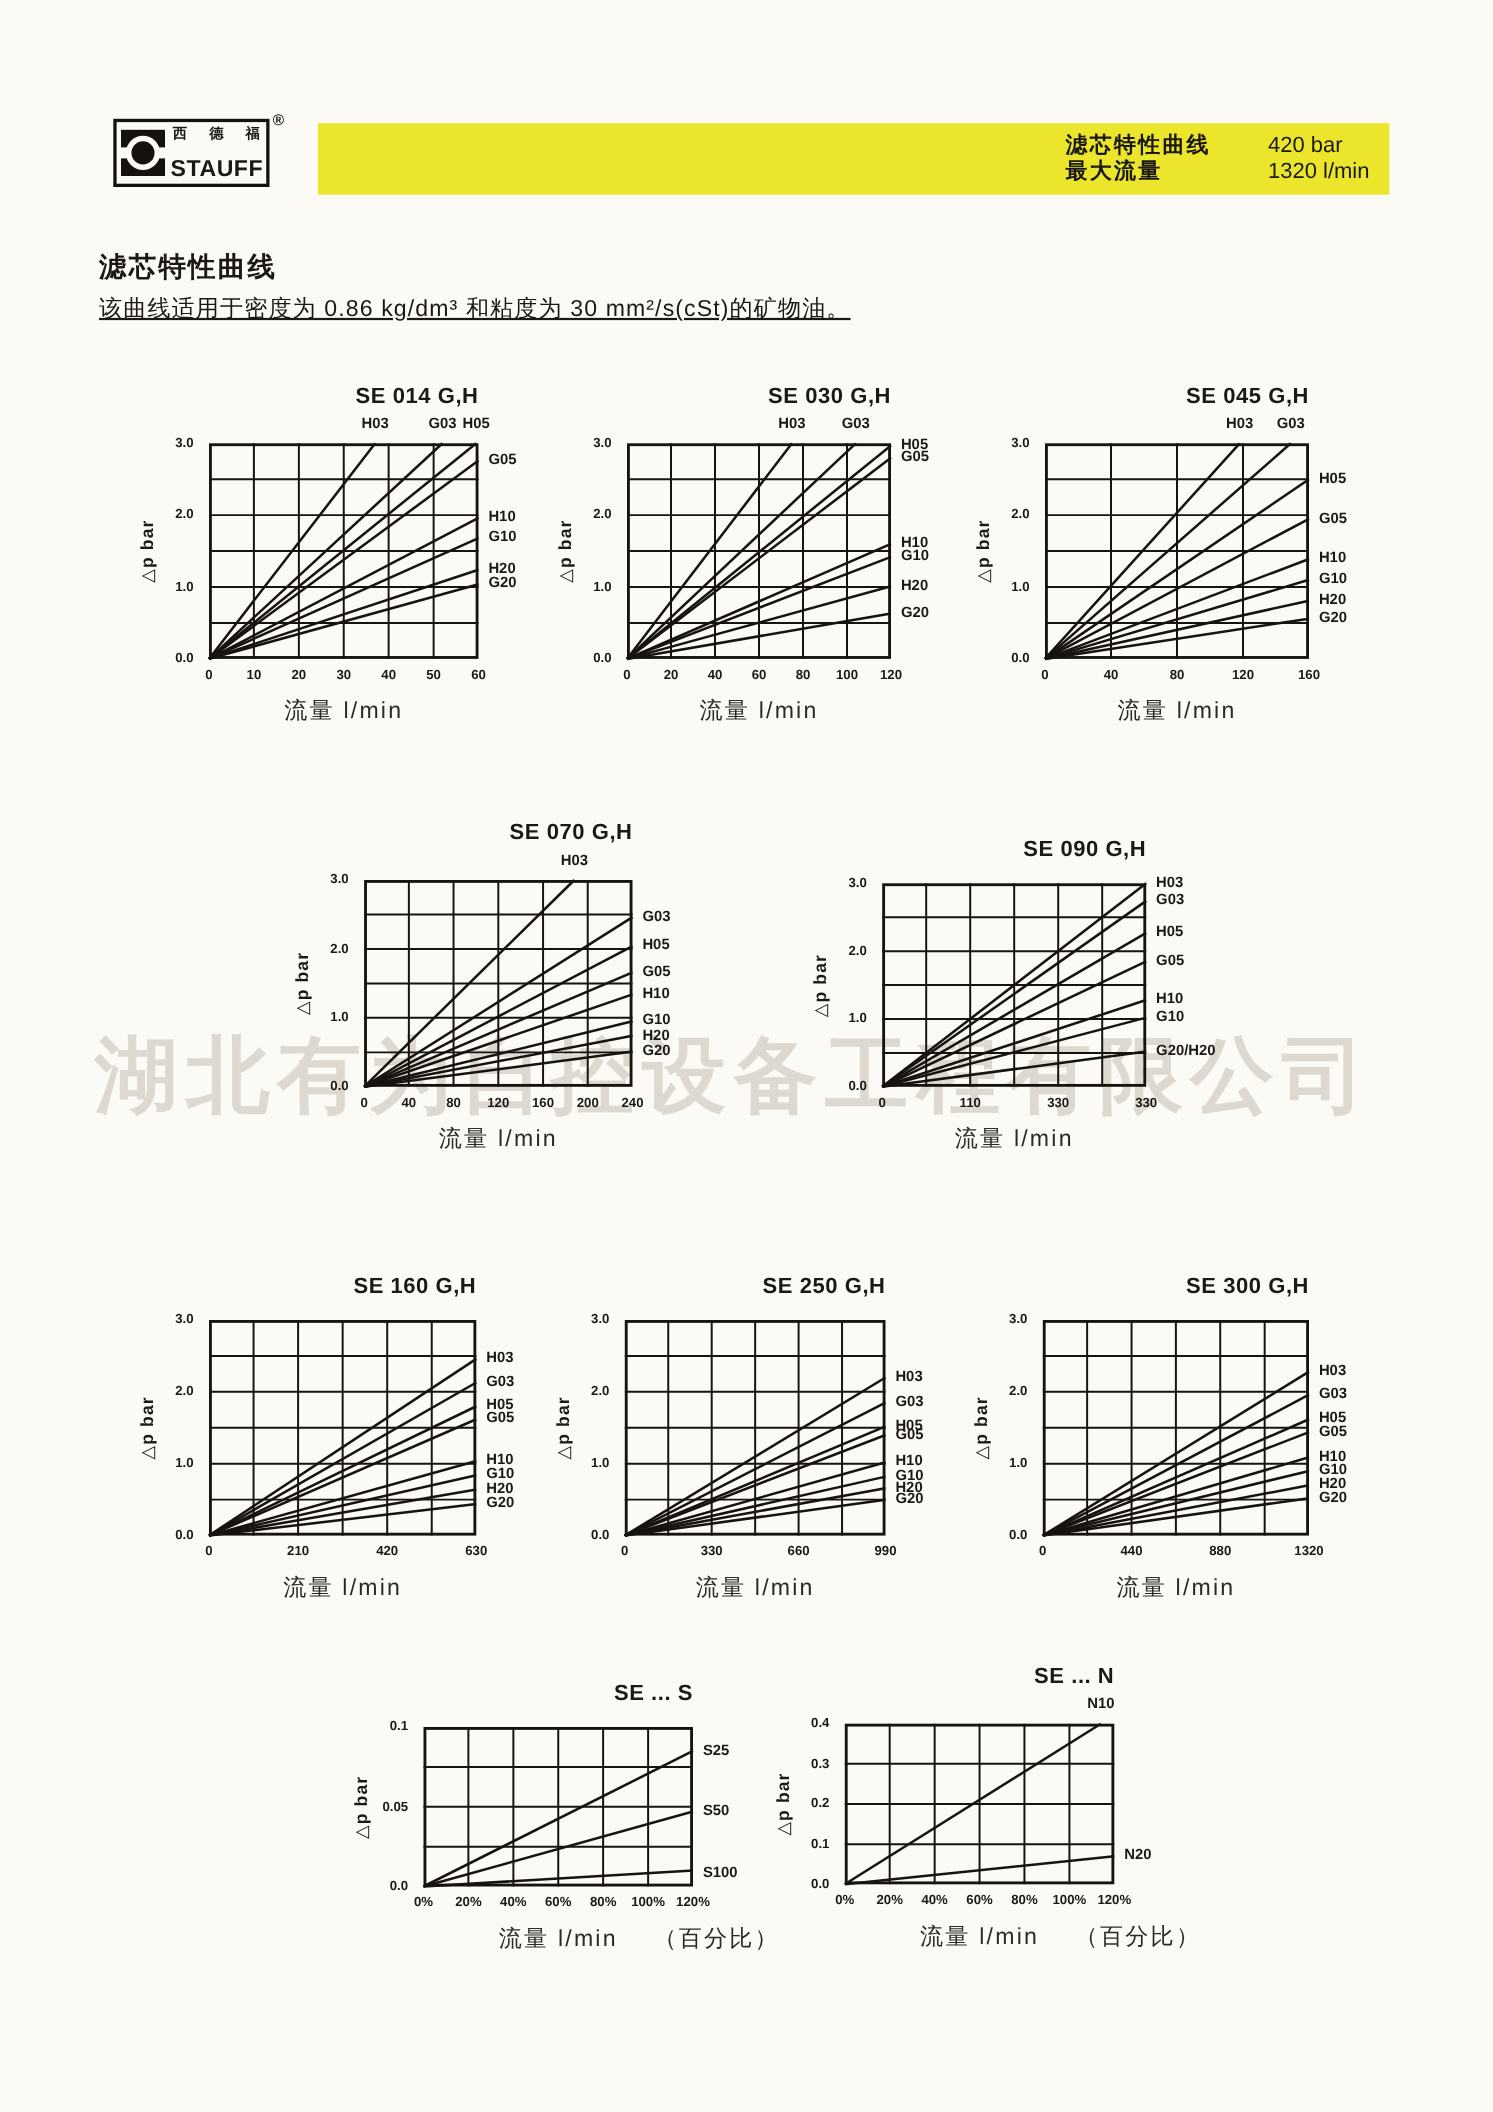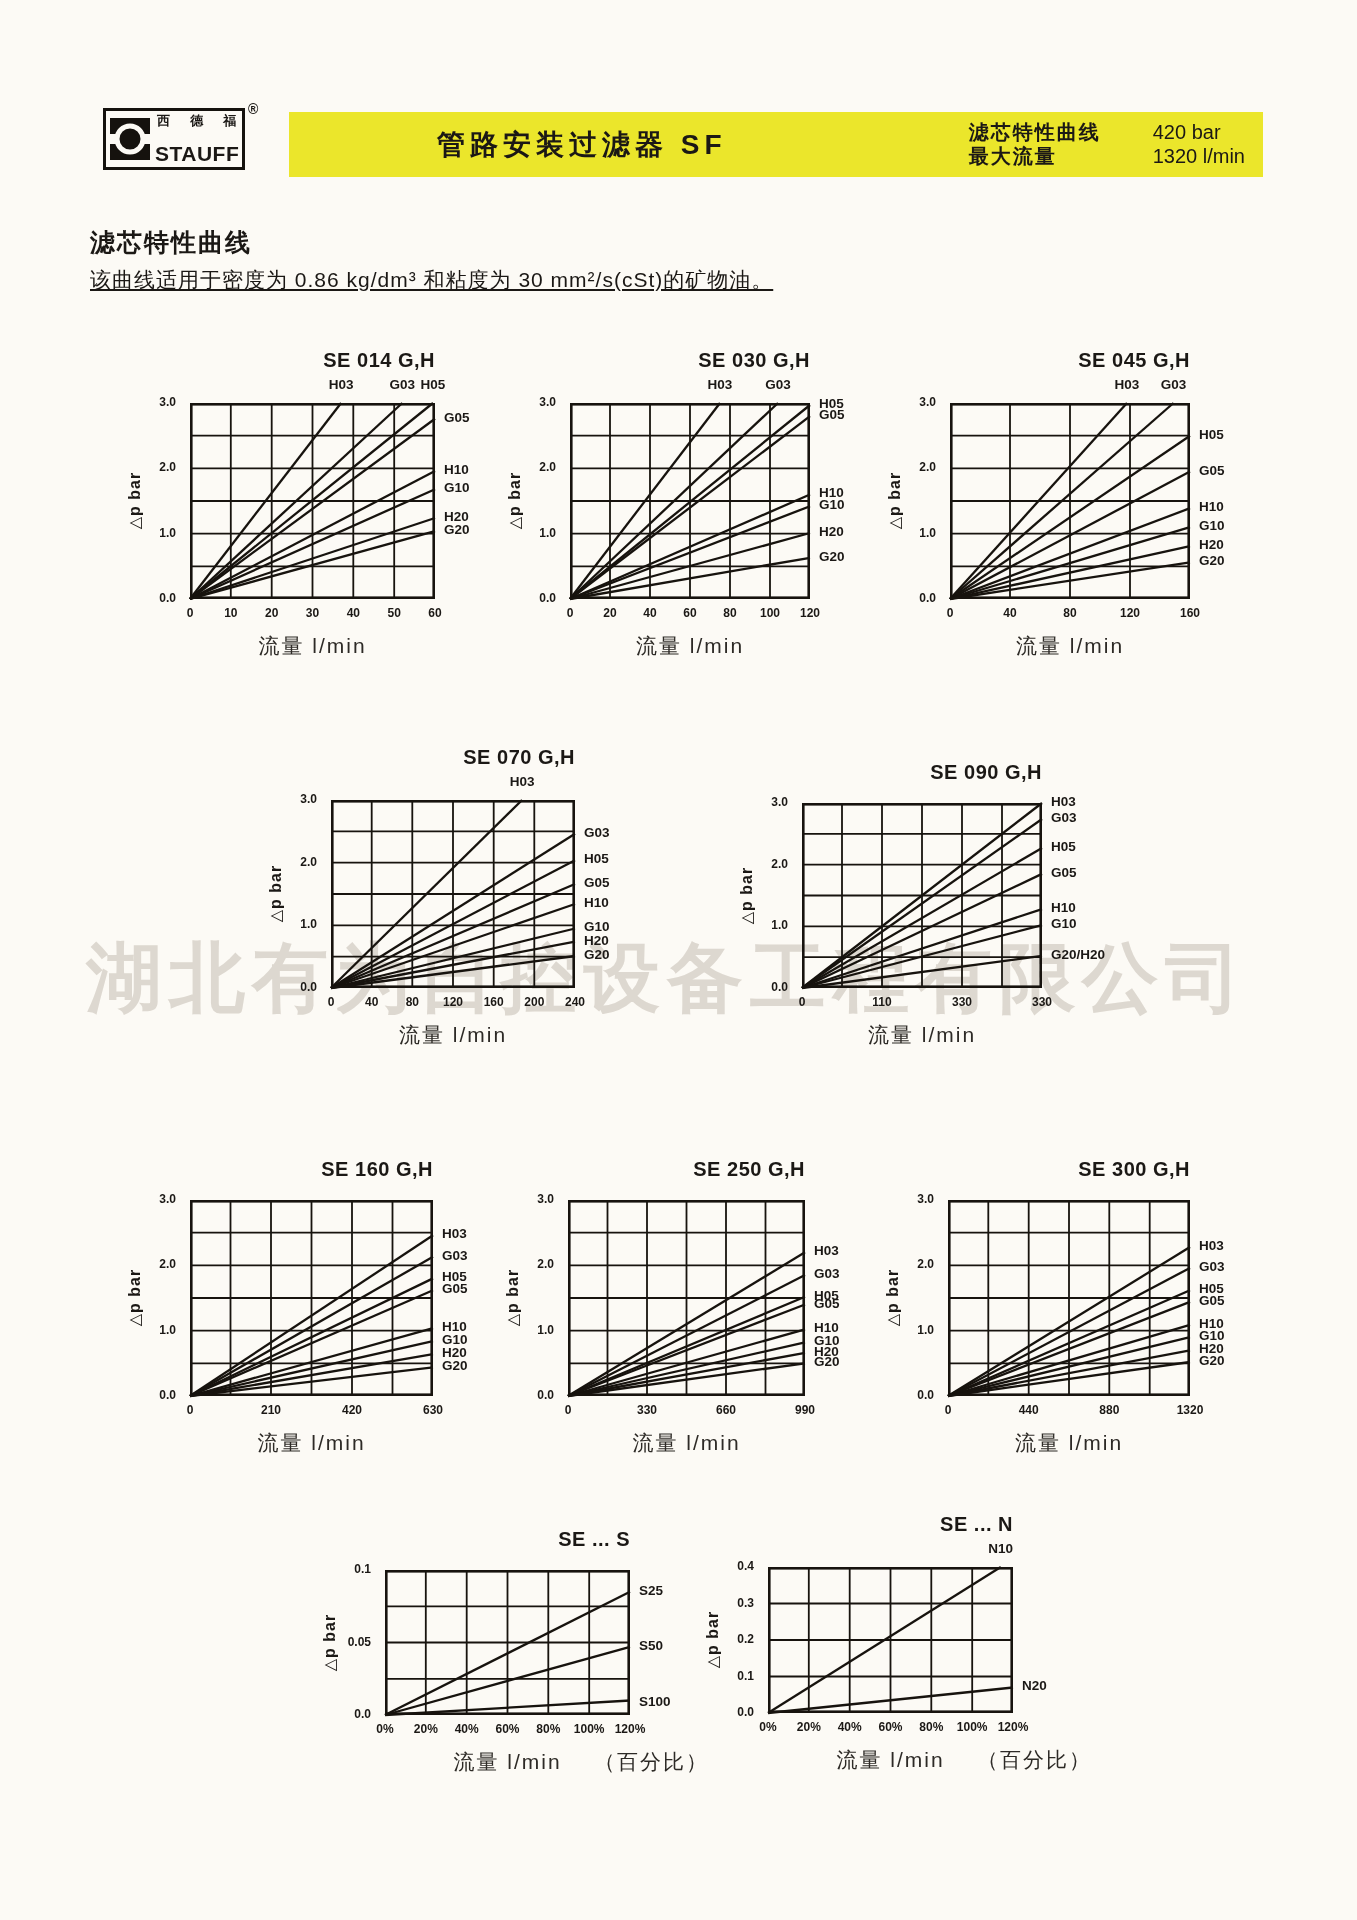--- a/index.html
+++ b/index.html
@@ -67,21 +67,20 @@
       <span>西</span>
         <span>德</span>
         <span>福</span>
     </span>
     <span class="logo-en">STAUFF</span>
   </span>
 </div>
 <div class="logo-reg">®</div>
 
 <div class="banner" style="background:#ebe62b;">
-  <span class="banner-title">管路安装过滤器 SF</span>
   <span class="banner-specs">
     <span class="spec-label">滤芯特性曲线</span>
     <span class="spec-value">420 bar</span>
     <span class="spec-label">最大流量</span>
     <span class="spec-value">1320 l/min</span>
   </span>
 </div>
 
 <div class="section-title">滤芯特性曲线</div>
 <div class="section-subtitle">该曲线适用于密度为 0.86 kg/dm³ 和粘度为 30 mm²/s(cSt)的矿物油。</div>

